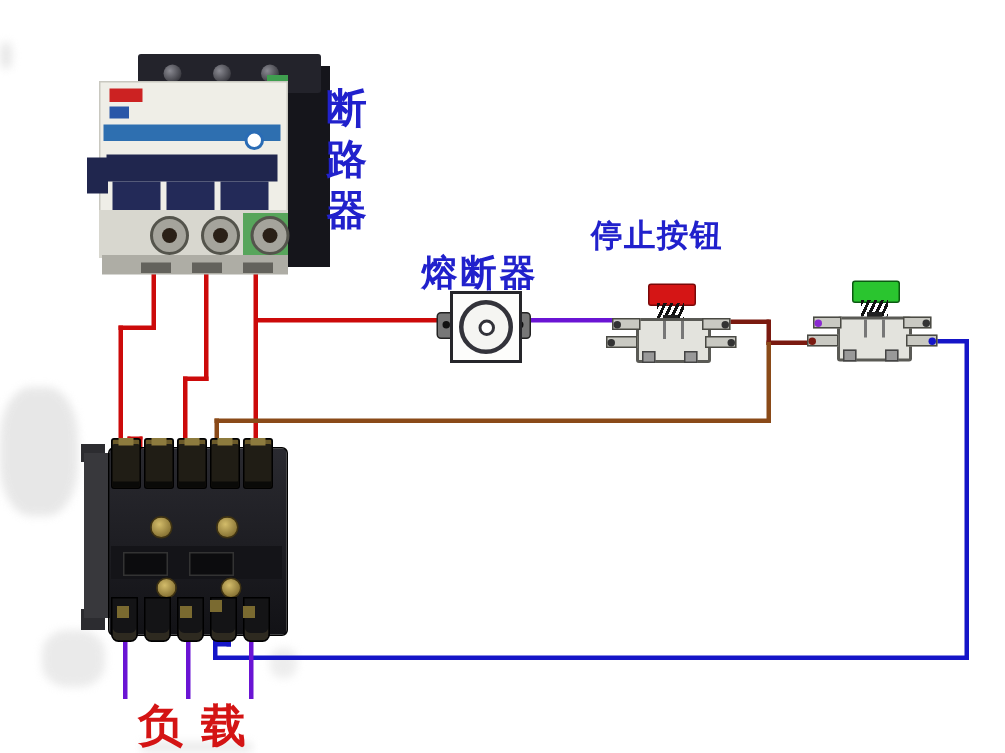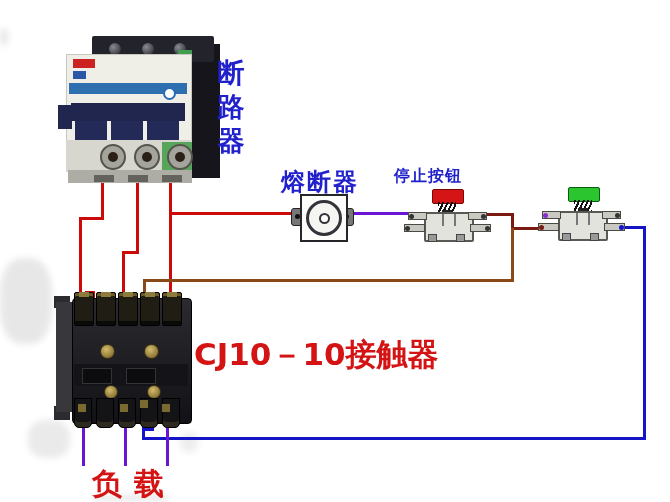--- a/index.html
+++ b/index.html
@@ -143,21 +143,21 @@
     </div>
     <div class="abs" style="left:49px;top:17px;width:12px;height:16px;background:#777;border:1px solid #222;border-radius:3px;">
       <div class="abs" style="left:3px;top:5px;width:5px;height:5px;background:#111;border-radius:50%;"></div>
     </div>
     <div class="abs" style="left:9px;top:3px;width:44px;height:44px;background:#fdfdfb;border:2px solid #26262a;">
       <div class="abs" style="left:4px;top:4px;width:30px;height:30px;border:3px solid #33333a;border-radius:50%;background:#f5f5f2;"></div>
       <div class="abs" style="left:17px;top:17px;width:7px;height:7px;border:2px solid #33333a;border-radius:50%;background:#fff;"></div>
     </div>
   </div>
 
-  <div class="abs lbl-blue" style="left:394px;top:166px;font-size:16px;letter-spacing:1px;">停止按钮</div>
+  <div class="abs lbl-blue" style="left:394px;top:143px;font-size:21px;letter-spacing:1px;">停止按钮</div>
   <div class="abs" style="left:398px;top:184px;width:96px;height:58px;">
     <div class="abs" style="left:34px;top:5px;width:30px;height:13px;background:var(--cap-red);border:1px solid #7a0808;border-radius:2px;"></div>
     <div class="spring" style="left:40px;top:18px;width:18px;height:11px;"></div>
     <div class="abs" style="left:44px;top:26px;width:10px;height:6px;background:#222;"></div>
     <div class="pb-body" style="left:26px;top:28px;width:46px;height:26px;">
       <div class="abs" style="left:16px;top:0;width:10px;height:12px;border-left:2px solid #777;border-right:2px solid #777;"></div>
     </div>
     <div class="pb-term" style="left:10px;top:28px;width:17px;">
         <div class="tipdot" style="left:0;top:1px;"></div>
       </div>
@@ -221,17 +221,16 @@
     <div class="finger" style="left:26px;top:110px;"></div>
     <div class="finger" style="left:48px;top:110px;"></div>
     <div class="finger" style="left:70px;top:110px;"></div>
     <div class="finger" style="left:92px;top:110px;"></div>
     <div class="finger" style="left:114px;top:110px;"></div>
     <div class="abs" style="left:30px;top:116px;width:8px;height:8px;background:#7a6a30;"></div>
     <div class="abs" style="left:72px;top:116px;width:8px;height:8px;background:#7a6a30;"></div>
     <div class="abs" style="left:92px;top:112px;width:8px;height:8px;background:#7a6a30;"></div>
     <div class="abs" style="left:114px;top:116px;width:8px;height:8px;background:#7a6a30;"></div>
   </div>
-  <div class="abs lbl-red" style="left:194px;top:334px;font-size:31px;">CJ10－10接触器</div>
 
   <div class="abs lbl-red" style="left:92px;top:464px;font-size:30px;letter-spacing:12px;">负载</div>
 
 </div>
 
 </body></html>

